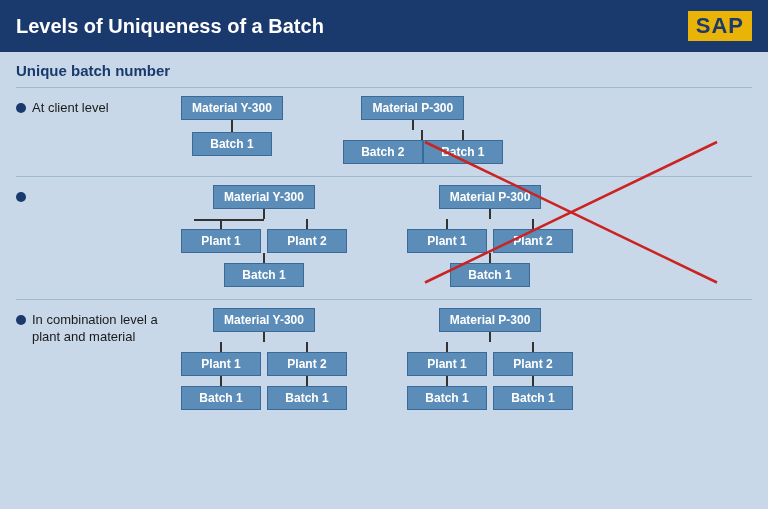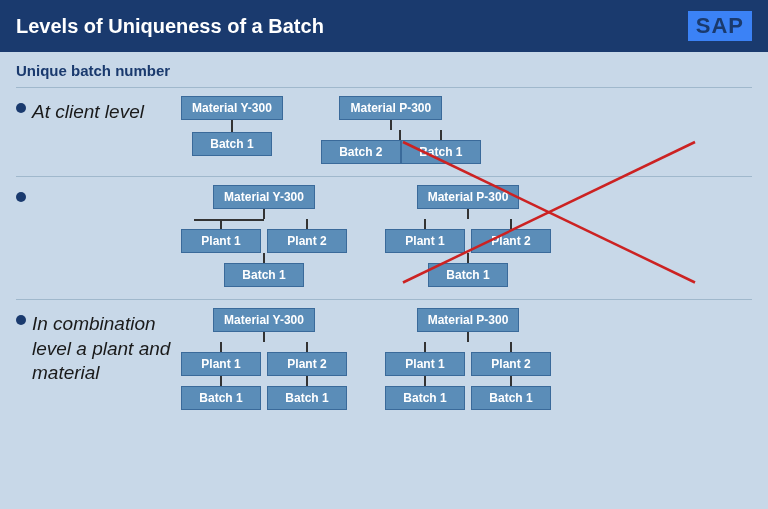--- a/index.html
+++ b/index.html
@@ -29,21 +29,21 @@
       height: 52px;
     }
 
     .header-title {
       font-size: 20px;
       font-weight: bold;
       color: white;
     }
 
     .sap-logo {
-      background: #3b82f6;
+      background: #eab308;
       color: #1a3a6e;
       font-weight: bold;
       font-size: 22px;
       padding: 2px 8px;
       letter-spacing: 1px;
     }
 
     .content {
       flex: 1;
       padding: 10px 16px 10px 16px;
@@ -83,29 +83,28 @@
     .bullet {
       width: 10px;
       height: 10px;
       border-radius: 50%;
       background: #1a3a6e;
       margin-top: 3px;
       flex-shrink: 0;
     }
 
     .label-text {
-      font-size: 19px;
+      font-size: 13px;
       color: #1a1a1a;
       line-height: 1.3;
-      font-style: italic;
     }
 
     .diagrams {
       display: flex;
-      gap: 18px;
+      gap: 40px;
       flex: 1;
       align-items: flex-start;
     }
 
     .box {
       background: #5b8db8;
       color: white;
       font-size: 12px;
       font-weight: bold;
       padding: 4px 10px;

